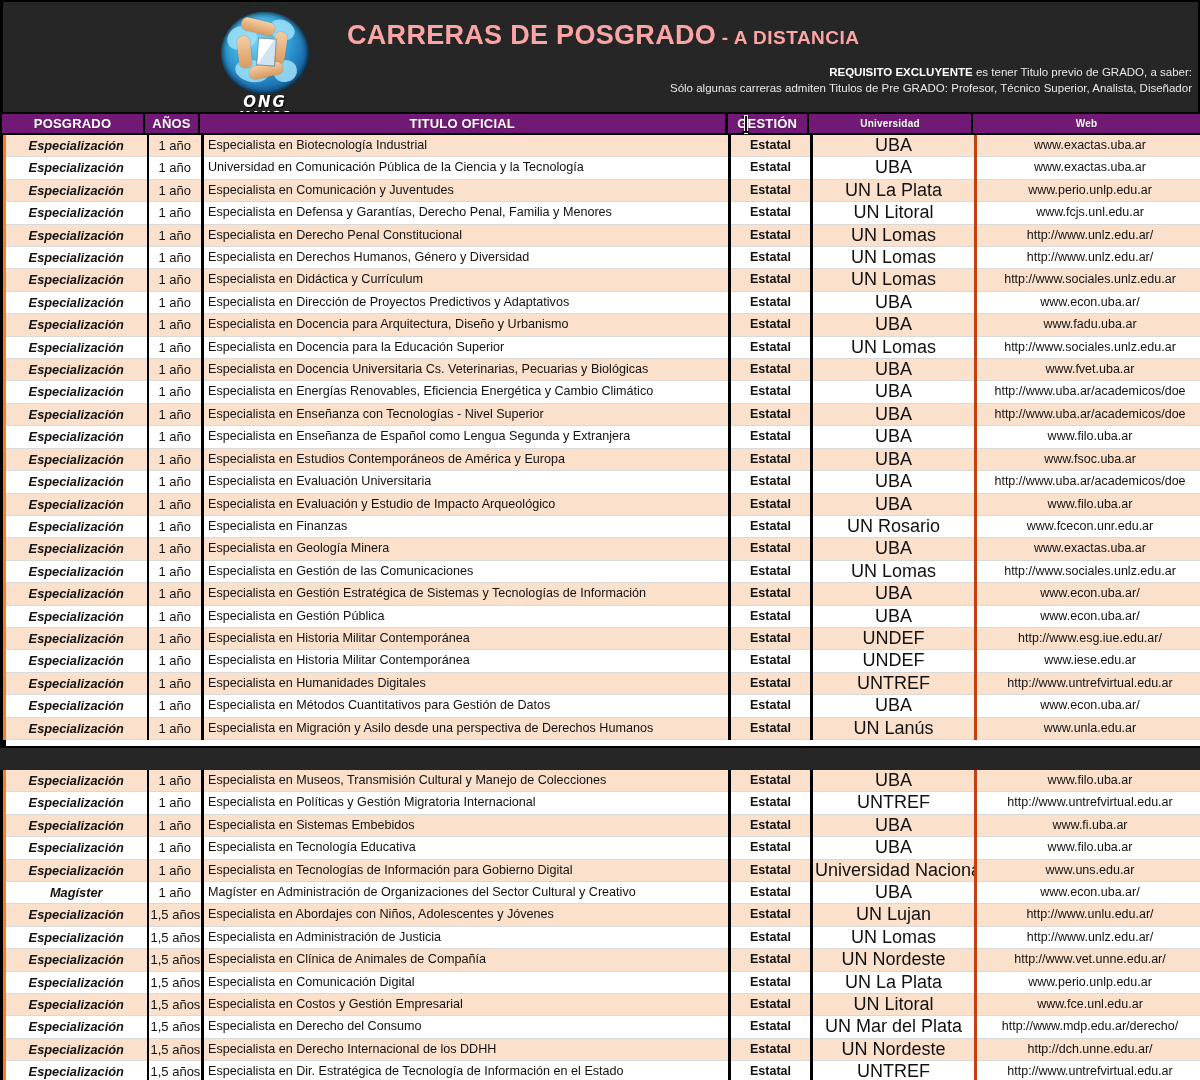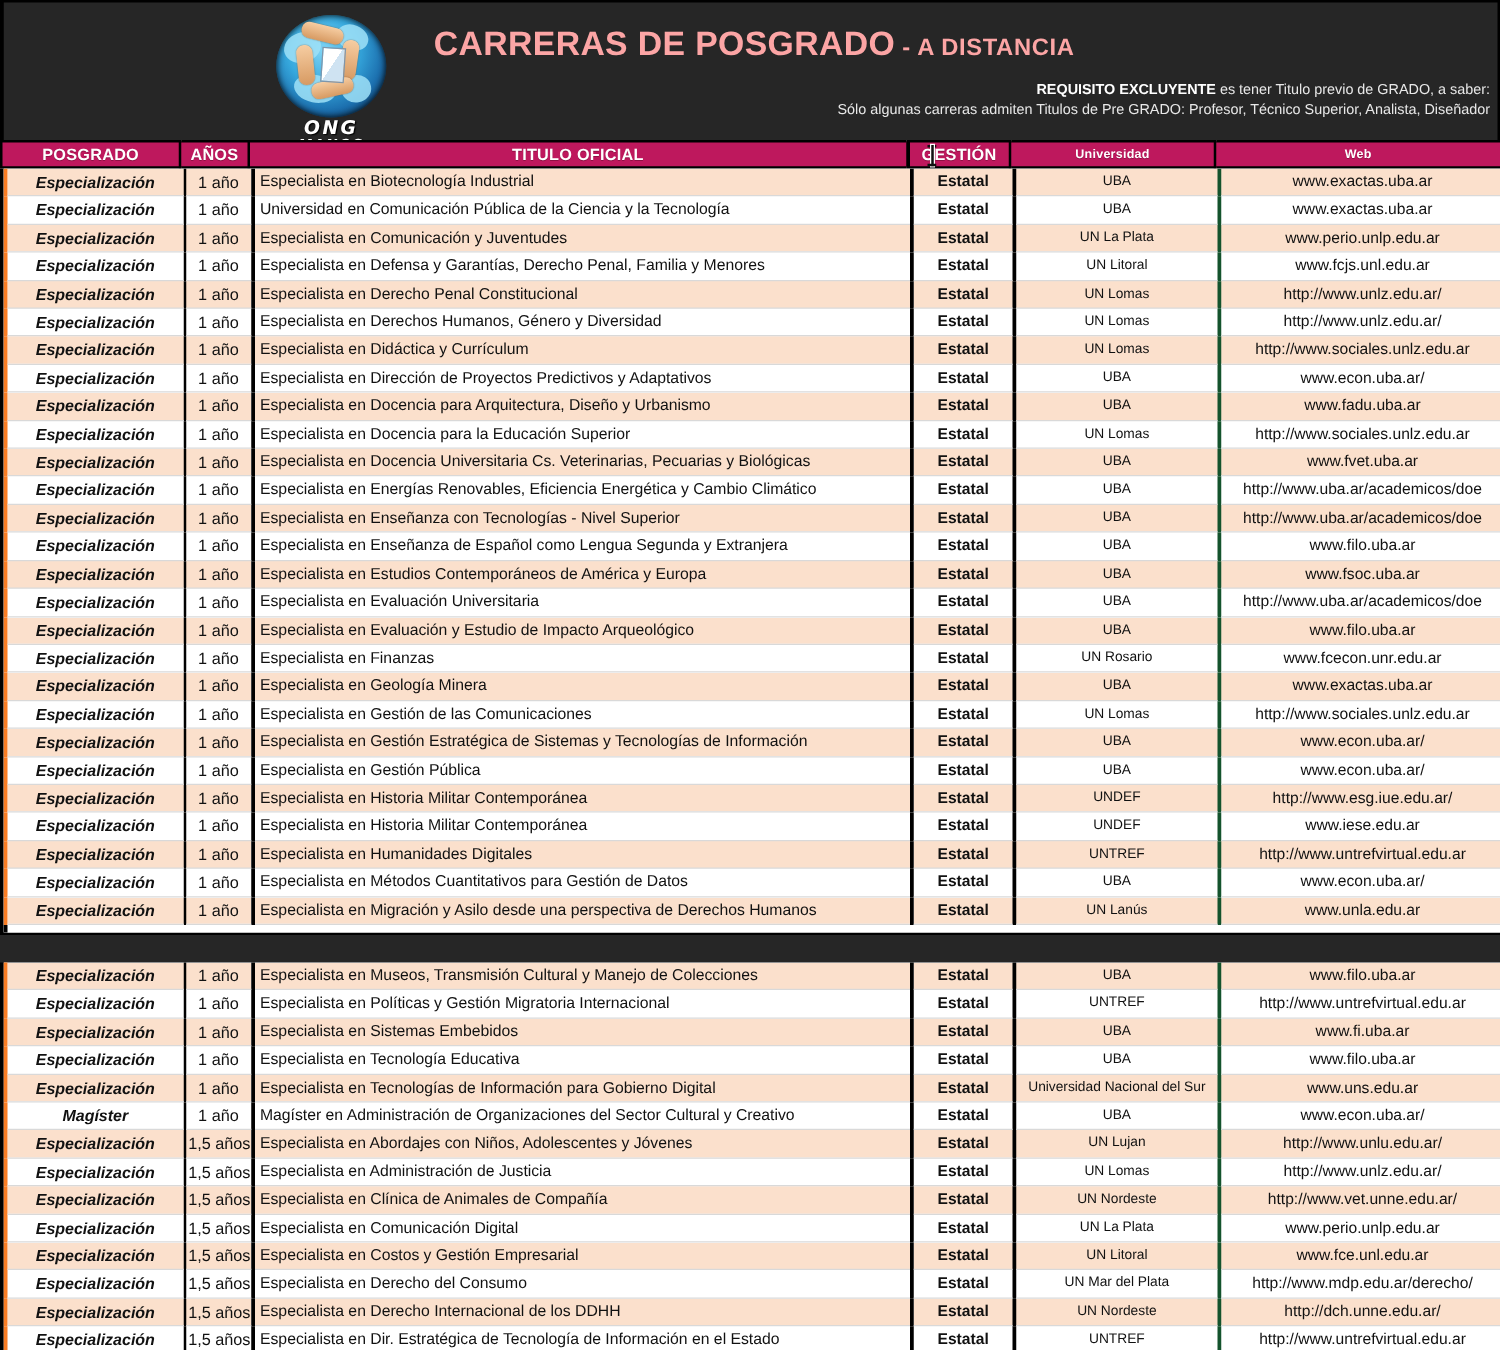--- a/index.html
+++ b/index.html
@@ -79,21 +79,21 @@
     background:#fff;
   }
   .tbl col.c1{width:143px;}
   .tbl col.c2{width:55px;}
   .tbl col.c3{width:527px;}
   .tbl col.c4{width:82px;}
   .tbl col.c5{width:164px;}
   .tbl col.c6{width:229px;}
 
   .hdr th{
-    background:#be185d;color:#ffffff;font-weight:bold;font-size:13px;
+    background:#701a75;color:#ffffff;font-weight:bold;font-size:13px;
     height:19px;padding:0;text-align:center;letter-spacing:.2px;
     border-left:2px solid #000;border-right:2px solid #000;
     border-top:2px solid #000;border-bottom:2px solid #000;
     text-shadow:0 1px 0 rgba(0,0,0,.25);
   }
   .hdr th.h-uni, .hdr th.h-web{font-size:10px;margin-left:32px;}
   .hdr th.sep{border-left:3px solid #000;}
 
   .tbl td{
     height:21.4px;padding:0 2px;font-size:12.6px;color:#111;
@@ -102,21 +102,21 @@
     line-height:21.4px;
   }
   tr.odd td{background:#fbe0cc;}
   tr.even td{background:#ffffff;}
 
   td.c-posg{text-align:center;font-weight:bold;font-size:12.8px;
             border-left:3px solid #f97d24;border-right:2px solid #000;font-style:italic;}
   td.c-anos{text-align:center;font-size:13px;border-right:3px solid #000;}
   td.c-tit{text-align:left;padding-left:4px;border-right:3px solid #000;}
   td.c-ges{text-align:center;font-weight:bold;font-size:12.5px;border-right:3px solid #000;}
-  td.c-uni{text-align:center;font-size:11px;border-right:3px solid #14532d;}
+  td.c-uni{text-align:center;font-size:18px;border-right:3px solid #c2410c;}
   td.c-web{text-align:center;font-size:12.5px;border-right:3px solid #000;}
 
   .block{
     border-left:3px solid #000;border-right:0;box-sizing:border-box;
     background:#fff;
   }
   .block-1{border-bottom:2px solid #000;}
   .gap{height:22px;background:#262626;}
   .tail2{height:6px;background:#fff;border-left:3px solid #000;box-sizing:border-box;}
 

